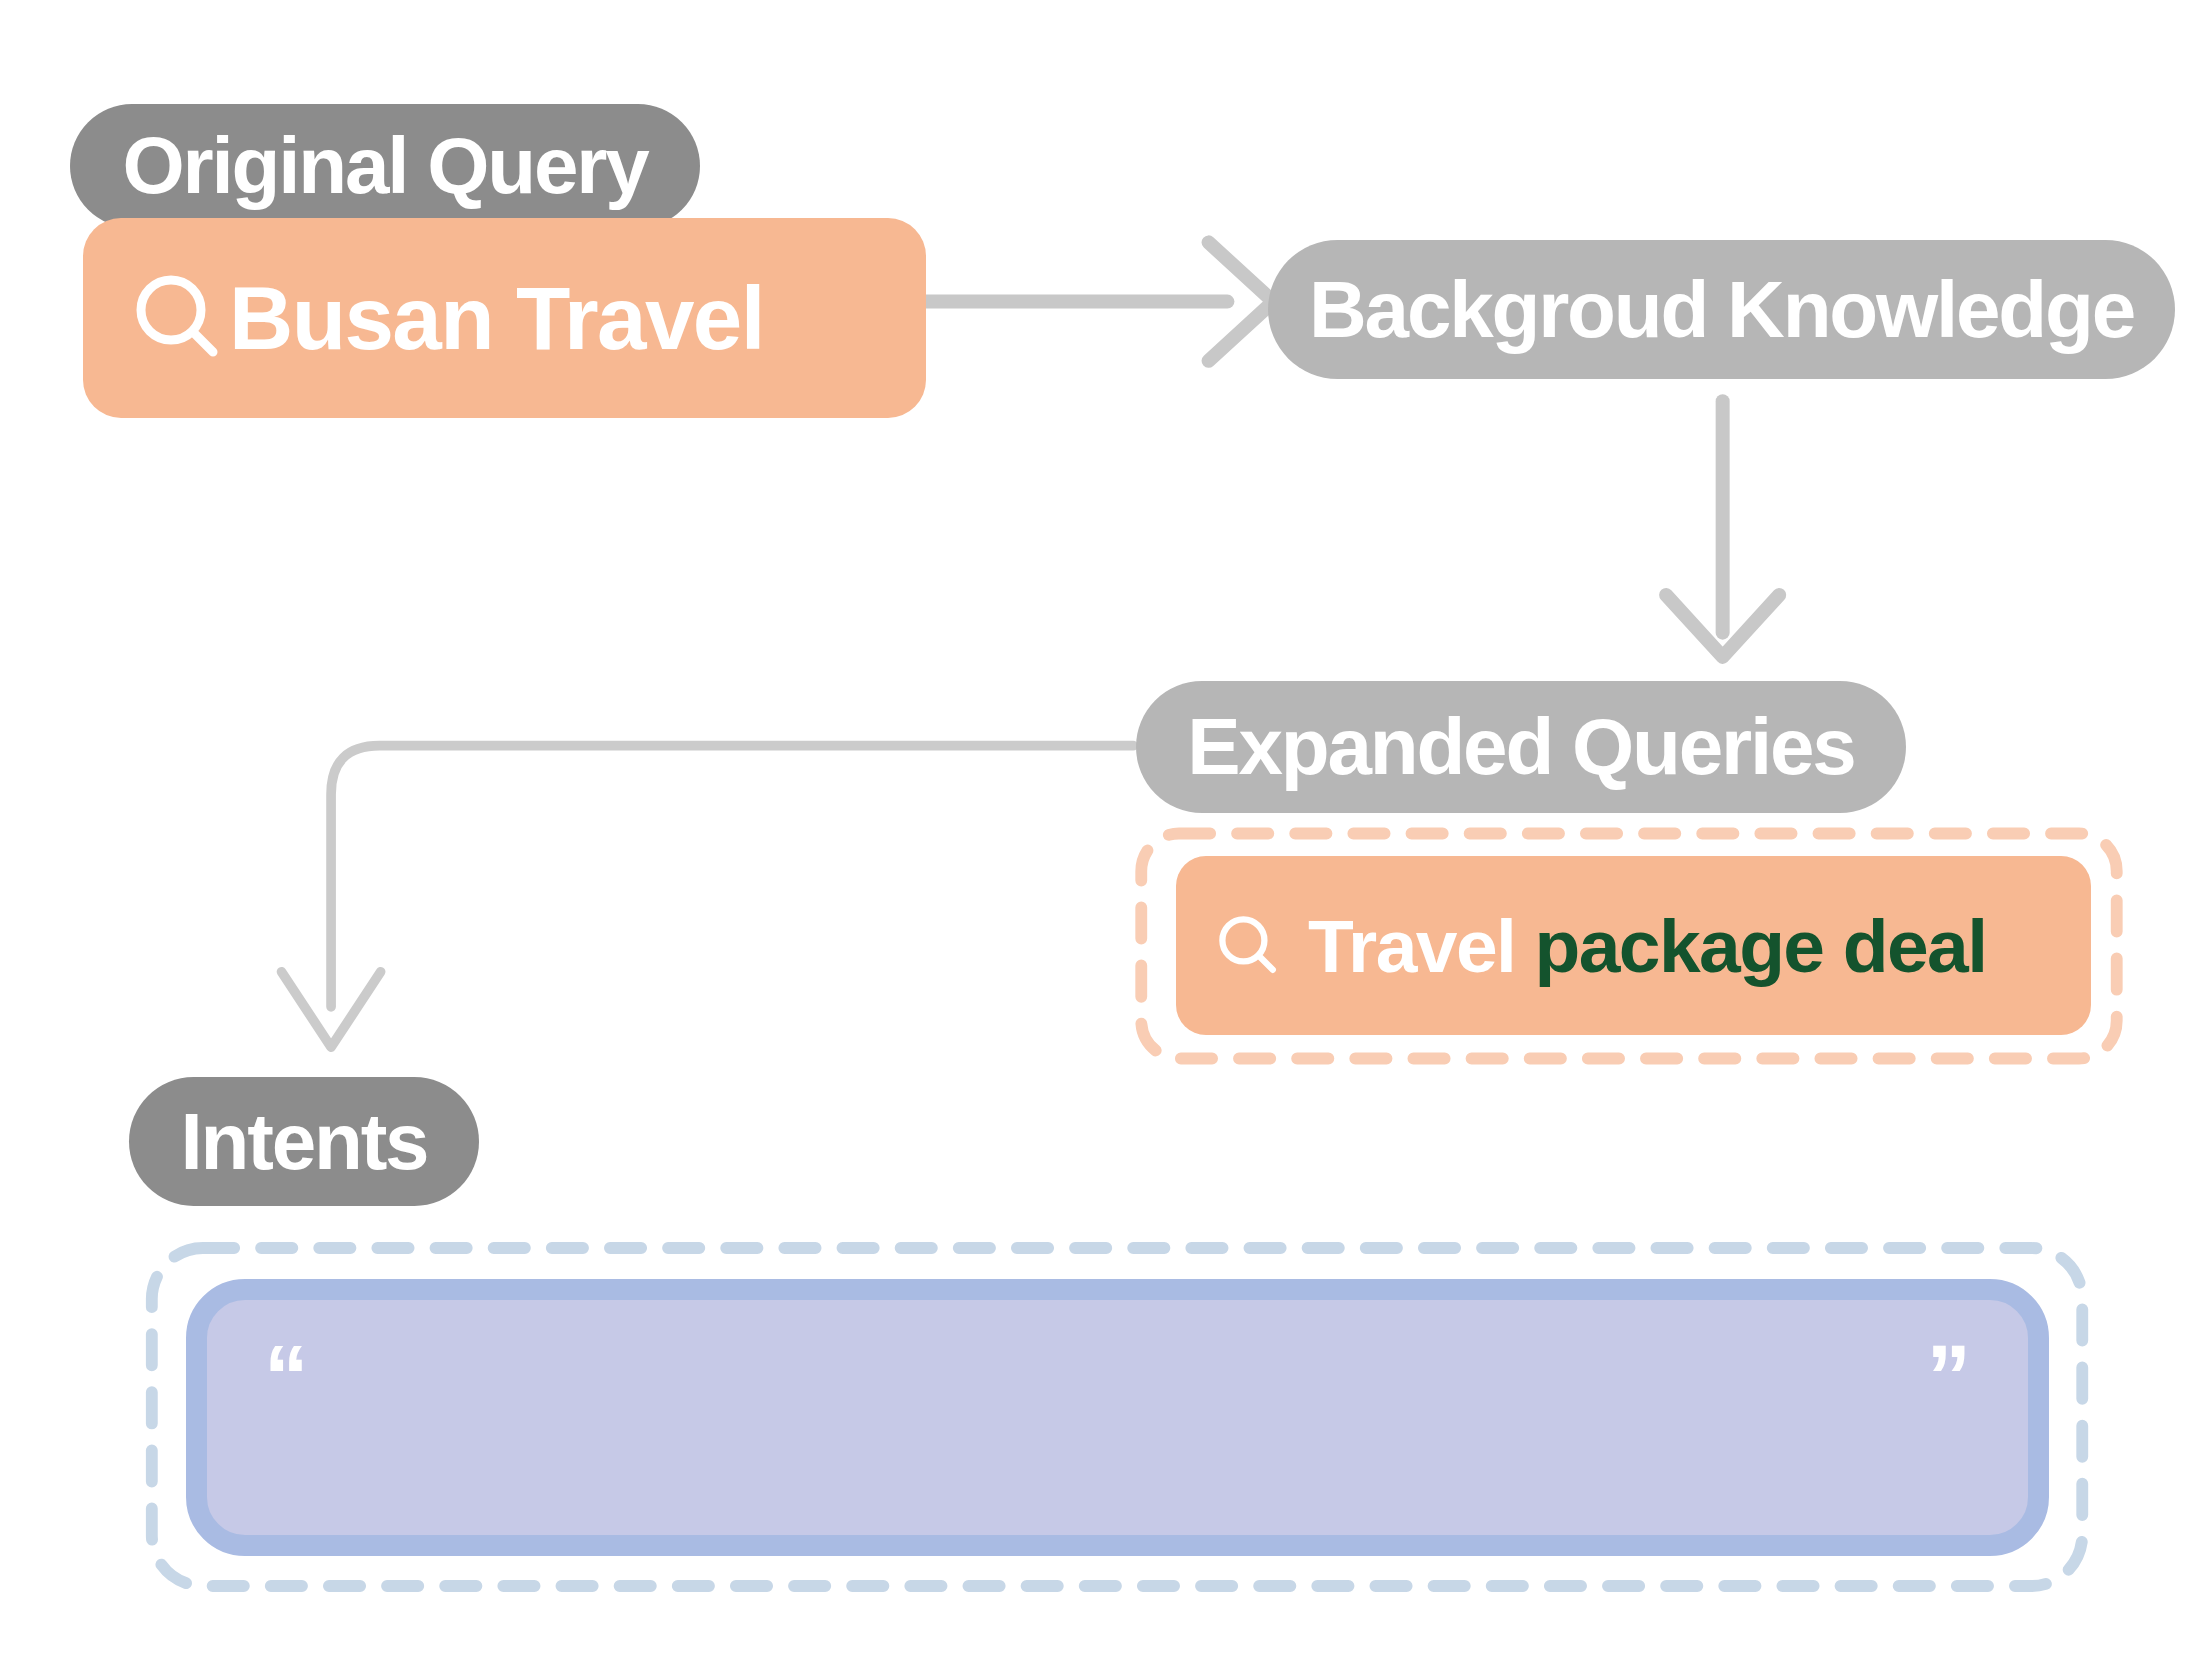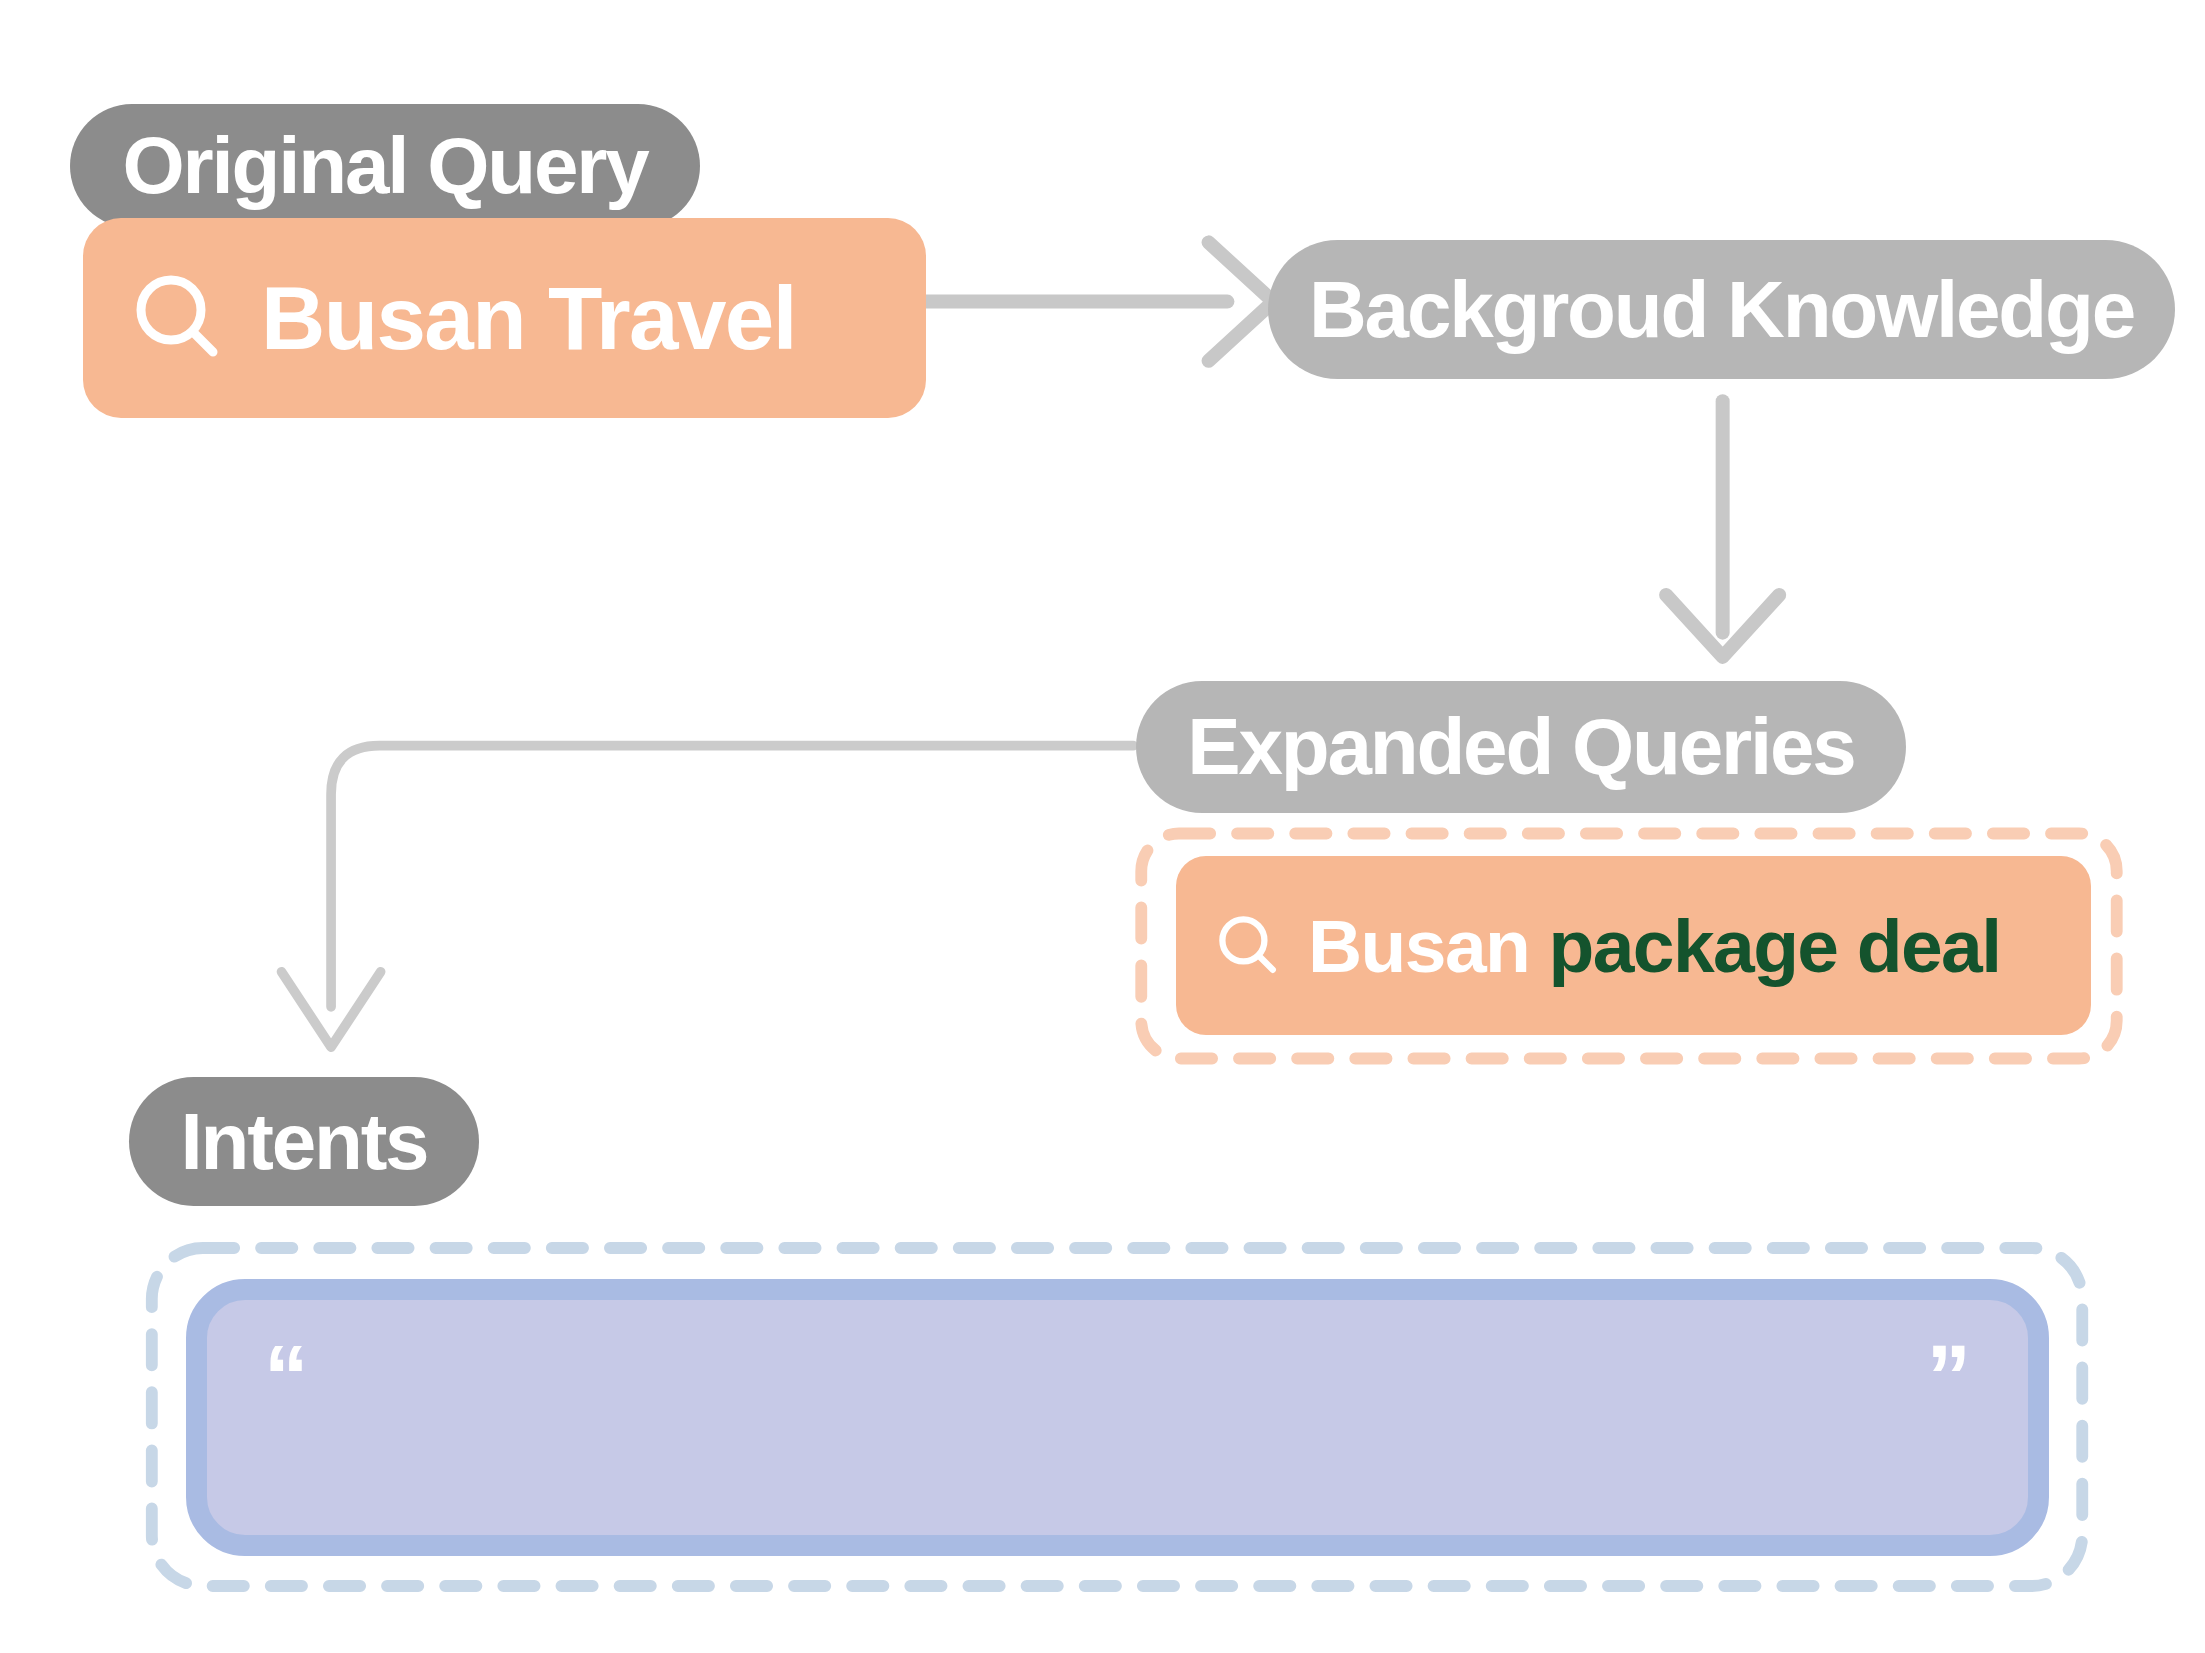--- a/index.html
+++ b/index.html
@@ -44,21 +44,20 @@
     color: #ffffff;
     white-space: nowrap;
   }
   .search-box .icon { flex: 0 0 auto; }
 
   #original-query-box {
     left: 83px; top: 218px;
     width: 797px; height: 200px;
     border-radius: 38px;
     padding-left: 46px;
-    gap: 32px;
     font-size: 89px;
     letter-spacing: -1.6px;
   }
   #expanded-query-box {
     left: 1176px; top: 856px;
     width: 915px; height: 179px;
     border-radius: 30px;
     padding-left: 38px;
     gap: 24px;
     font-size: 75px;
@@ -148,21 +147,21 @@
 
   <div class="badge badge-light" id="expanded-queries-badge">
     <span>Expanded Queries</span>
   </div>
 
   <div class="search-box" id="expanded-query-box">
     <svg class="icon" width="70" height="70" viewBox="0 0 100 100">
       <circle cx="42" cy="42" r="30" fill="none" stroke="#ffffff" stroke-width="9"></circle>
       <line x1="64" y1="64" x2="84" y2="84" stroke="#ffffff" stroke-width="9" stroke-linecap="round"></line>
     </svg>
-    <span class="q-text"><span>Busan</span> <span class="hl">package deal</span></span>
+    <span class="q-text"><span>Travel</span> <span class="hl">package deal</span></span>
   </div>
 
   <div class="badge badge-dark" id="intents-badge">
     <span>Intents</span>
   </div>
 
   <div id="intent-box">
     <span class="quote-mark" id="quote-open">“</span>
     <span class="quote-mark" id="quote-close">”</span>
   </div>

